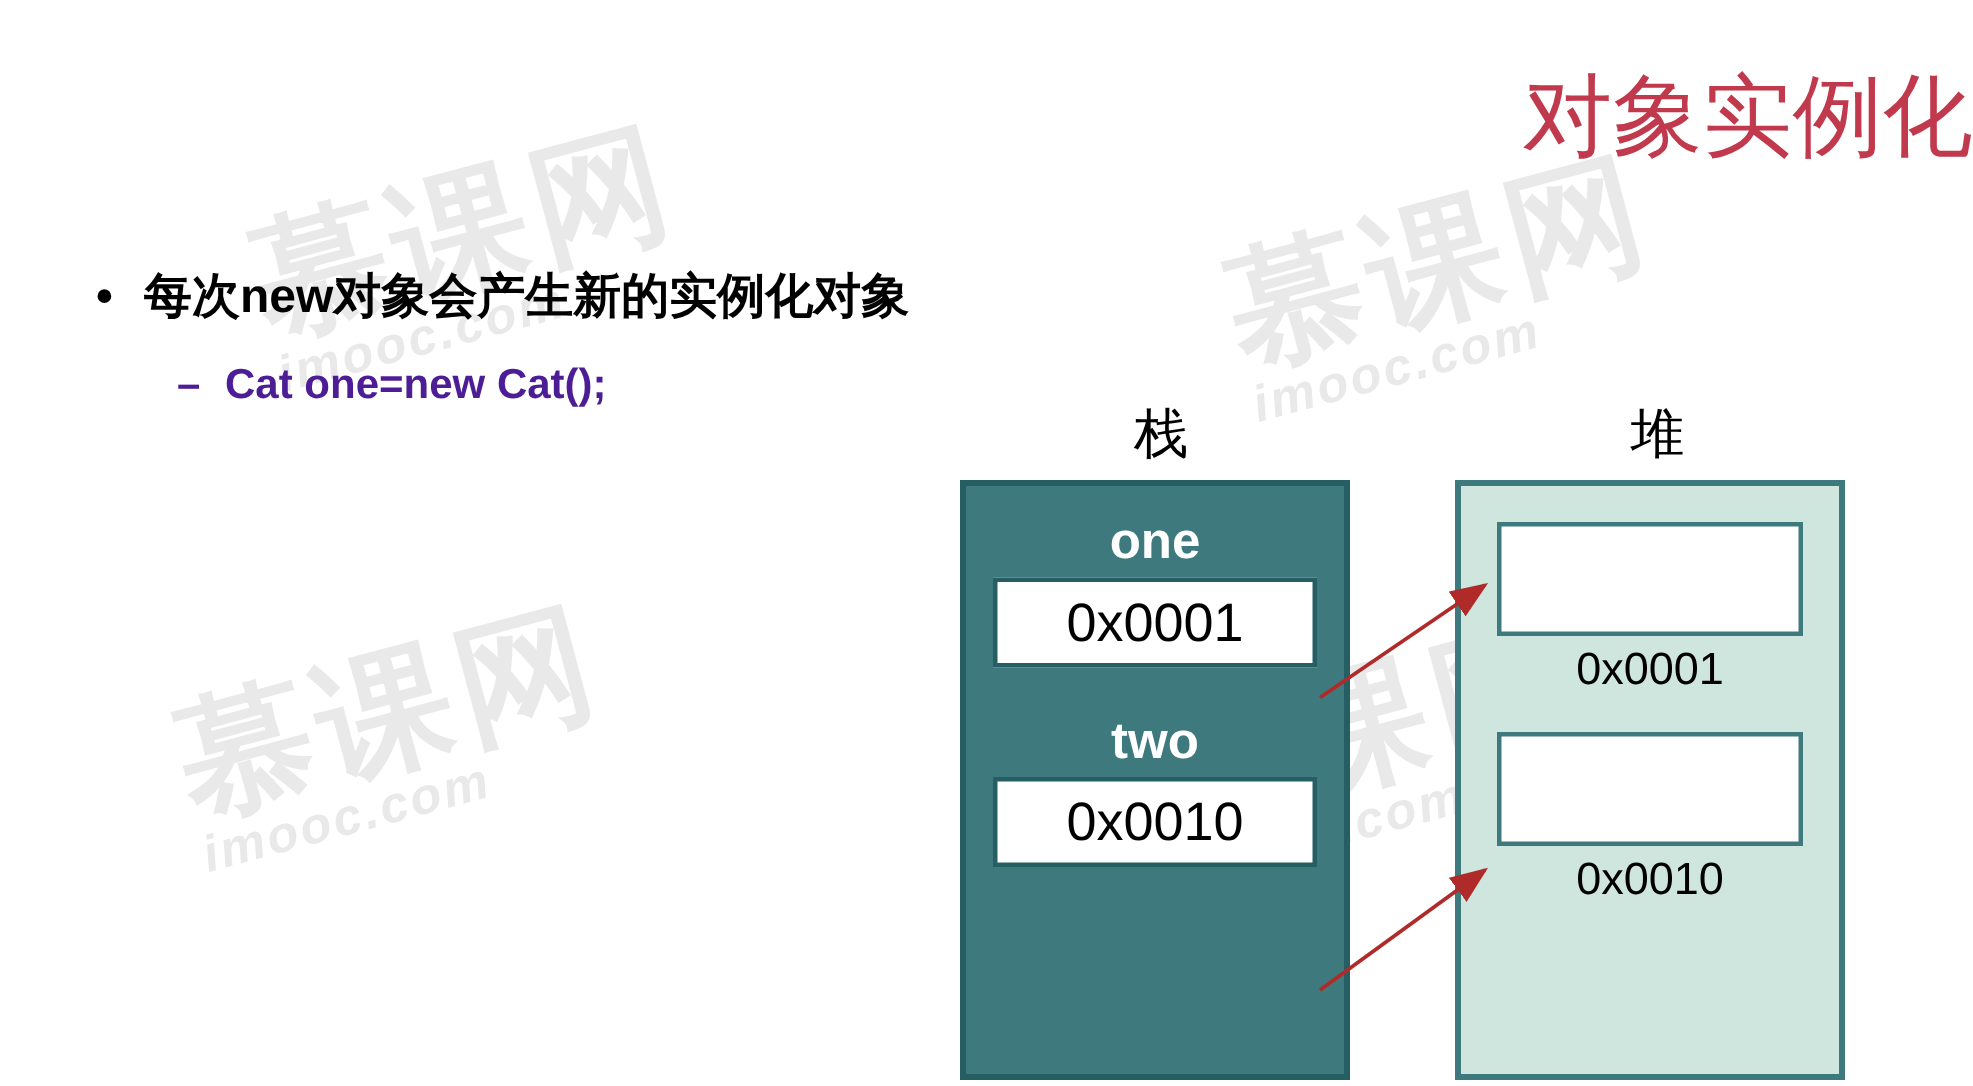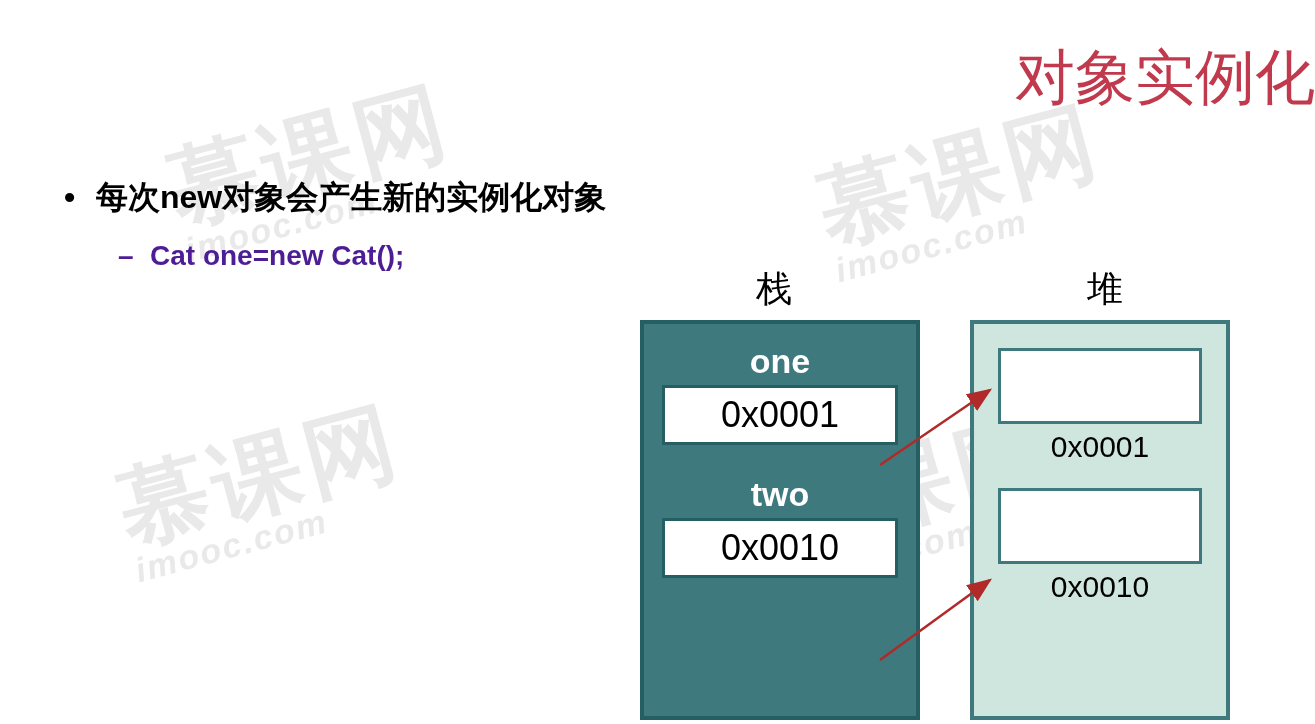--- a/index.html
+++ b/index.html
@@ -86,21 +86,21 @@
     color: #000;
     text-align:center;
   }
   .col-label.stack { left: 84px; width: 100px; }
   .col-label.heap  { left: 415px; width: 100px; }
 
   .stack-box {
     position: absolute;
     top: 55px;
     left: 0;
-    width: 280px;
+    width: 260px;
     height: 400px;
     background: #3e7a7d;
     border: 4px solid #255e63;
     box-sizing: border-box;
   }
   .var-label {
     color: #ffffff;
     font-size: 34px;
     font-weight: 600;
     text-align: center;

